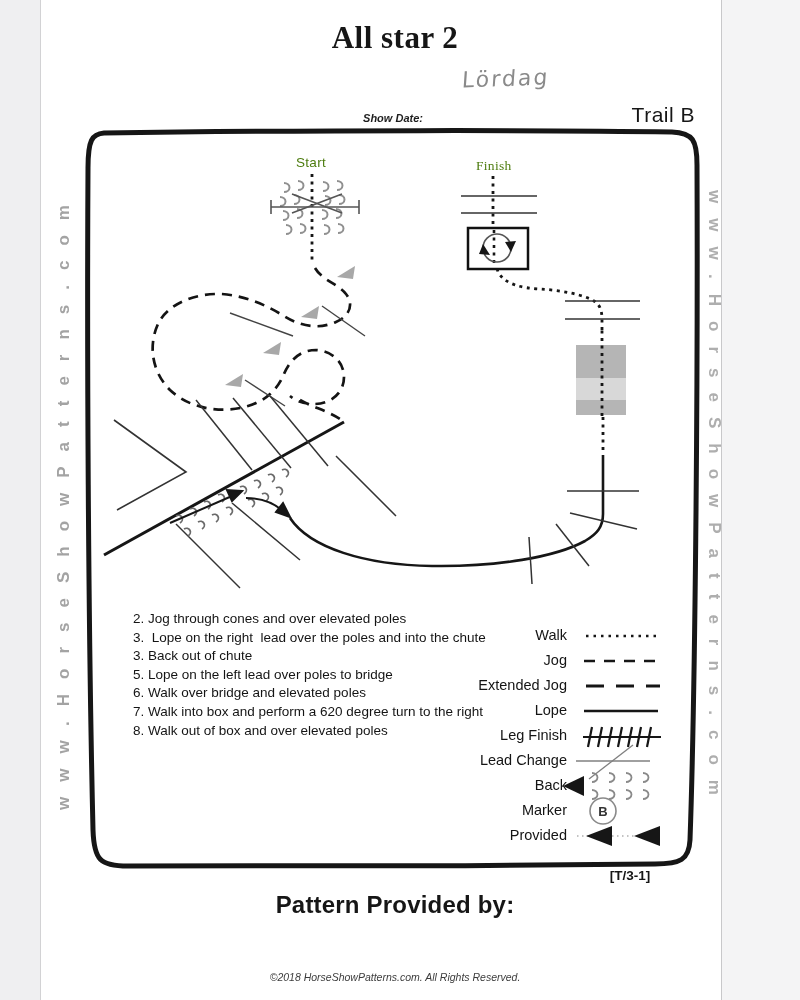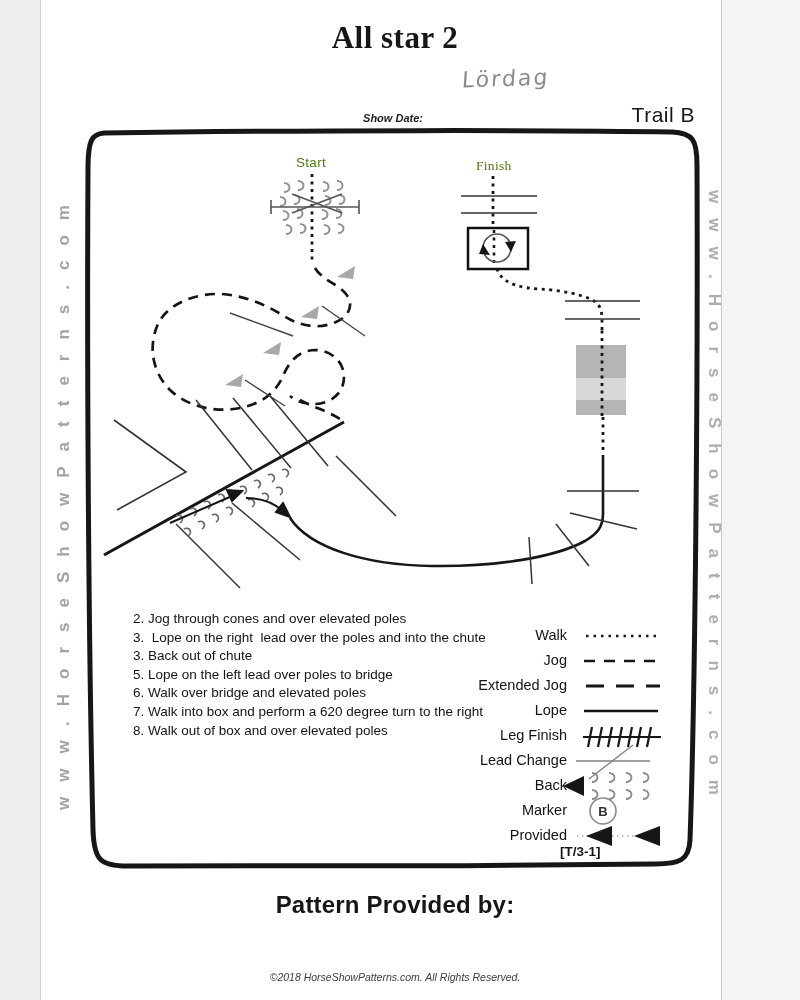--- a/index.html
+++ b/index.html
@@ -40,21 +40,21 @@
   .course-label{position:absolute;font-size:13.5px;color:#4d7c0f;letter-spacing:.3px;}
   .start-label{left:296px;top:155px;}
   .finish-label{left:476px;top:158px;font-family:Liberation Serif, serif;}
   .instructions{
     position:absolute;left:133px;top:610px;width:362px;
     font-size:13.5px;line-height:18.6px;color:#141414;
   }
   .instruction-item{white-space:pre-wrap;}
   .lg-row{position:absolute;left:330px;width:237px;text-align:right;font-size:14.5px;color:#141414;}
   .pattern-code{
-    position:absolute;left:560px;top:844px;width:140px;text-align:left;
+    position:absolute;left:560px;top:868px;width:140px;text-align:center;
     font-weight:bold;font-size:13.5px;
   }
   .provided-by{
     position:absolute;left:95px;top:891px;width:600px;text-align:center;
     font-weight:bold;font-size:24px;letter-spacing:.2px;
   }
   .copyright{
     position:absolute;left:95px;top:971px;width:600px;text-align:center;
     font-style:italic;font-size:10.5px;color:#3c3c3c;
   }

